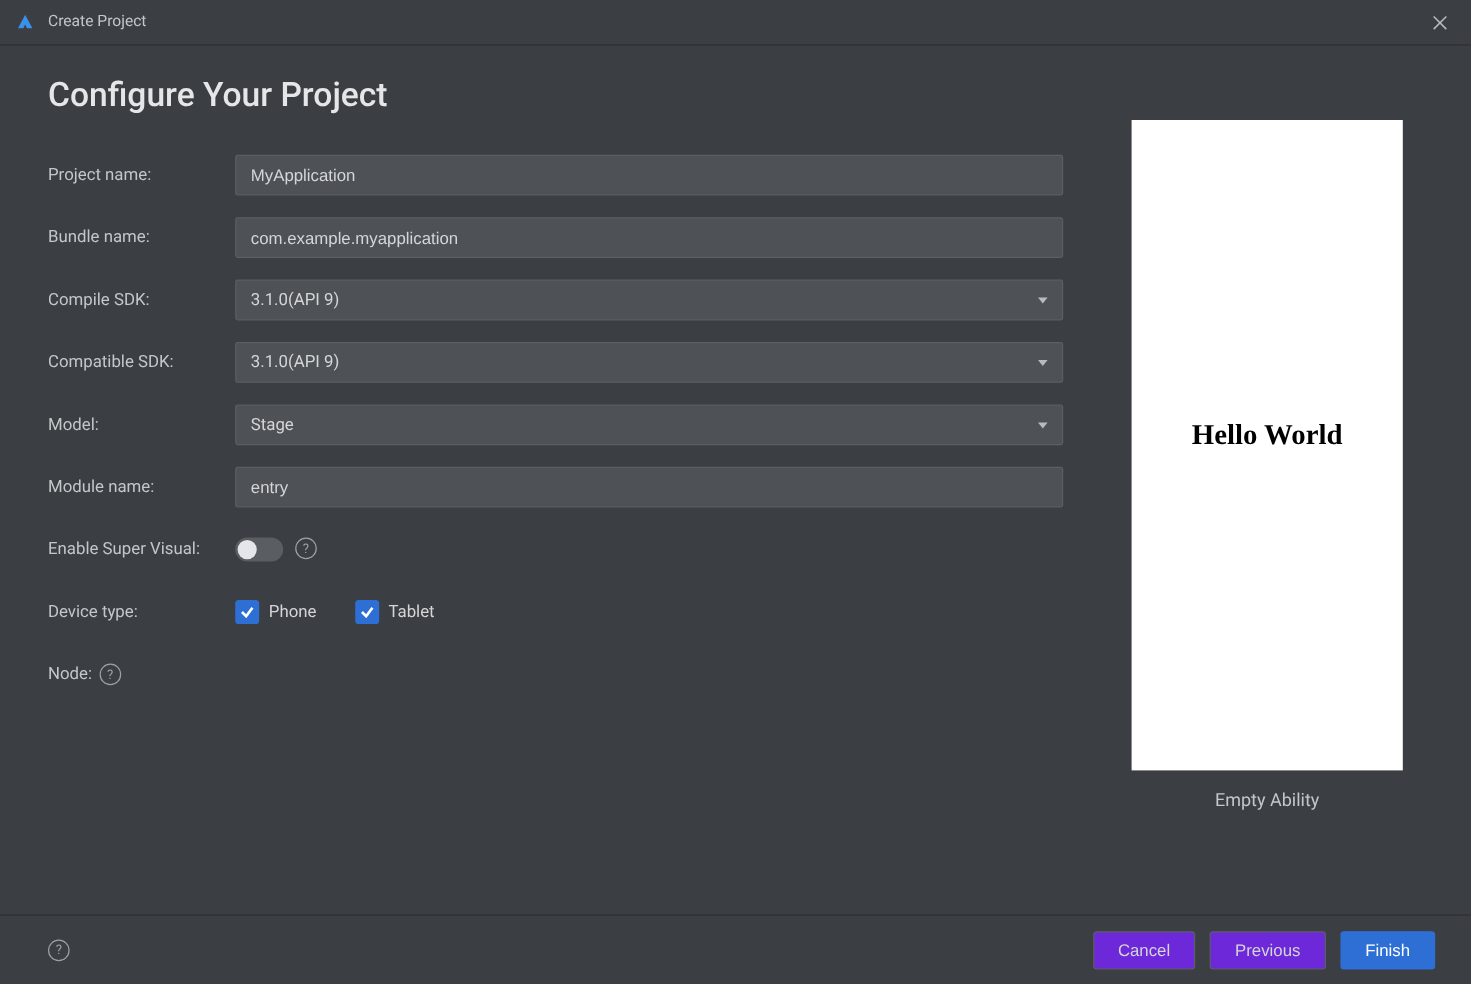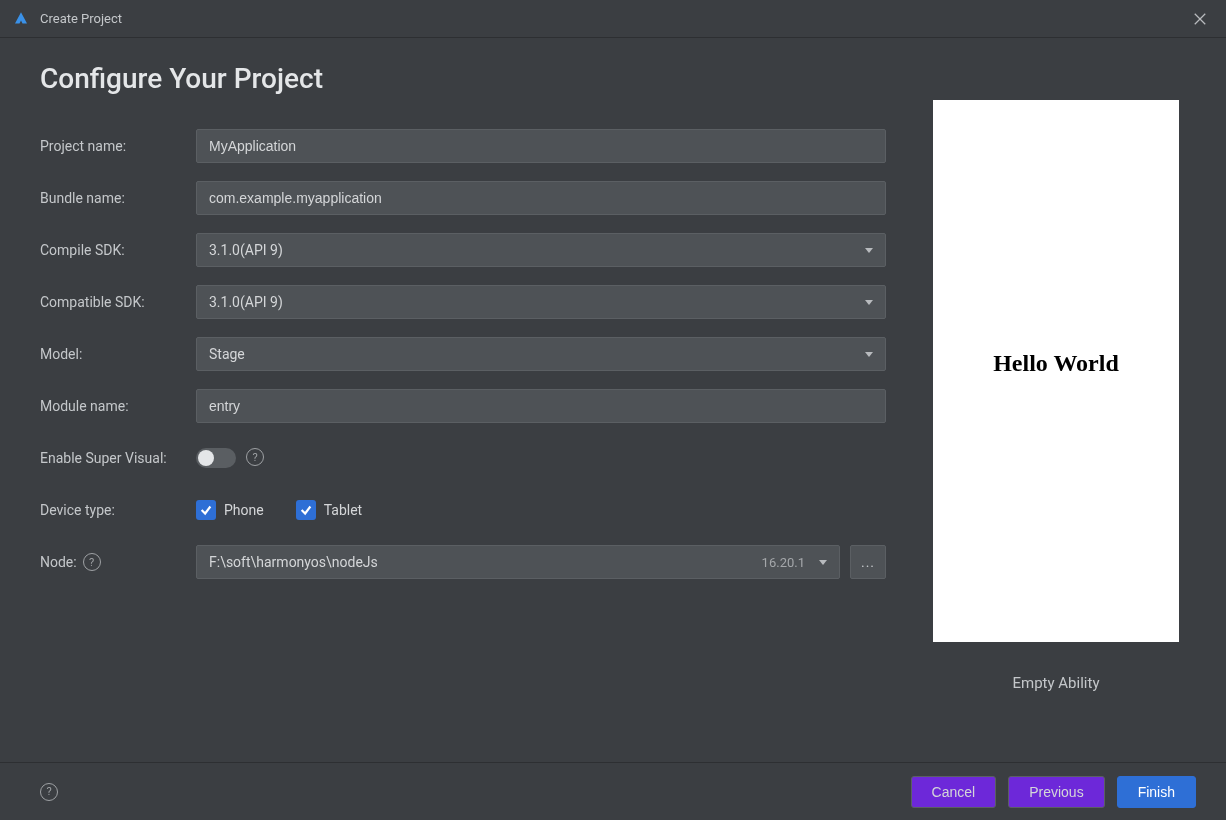--- a/index.html
+++ b/index.html
@@ -133,33 +133,33 @@
     border-radius: 2px;
     cursor: pointer;
     letter-spacing: 1px;
   }
   .preview-col {
     width: 260px;
     display: flex; flex-direction: column; align-items: center;
     padding-top: 38px;
   }
   .phone-preview {
-    width: 246px; height: 542px;
+    width: 226px; height: 542px;
     background: #fff;
     display: flex;
     align-items: flex-start;
     justify-content: center;
     padding-top: 250px;
     font-family: "Times New Roman", serif;
     font-weight: bold;
     font-size: 24px;
     color: #000;
   }
   .preview-caption {
-    margin-top: 32px;
+    margin-top: 16px;
     color: #c4c7ca;
     font-size: 15px;
   }
   .footer {
     height: 58px;
     border-top: 1px solid #2d2f32;
     display: flex;
     align-items: center;
     padding: 0 30px 0 40px;
     gap: 12px;
@@ -292,30 +292,20 @@
           <span>Tablet</span>
         </span>
       </div>
     </div>
 
     <div class="form-row node-row">
       <div class="form-label">
         <span>Node:</span>
         <span class="help-ic">?</span>
       </div>
-      <div class="form-field">
-        <div class="select-input">
-          <span>F:\soft\harmonyos\nodeJs</span>
-          <span style="display:flex;align-items:center;gap:8px;">
-            <span class="node-version">16.20.1</span>
-            <span class="caret"></span>
-          </span>
-        </div>
-        <div class="browse-btn">...</div>
-      </div>
     </div>
 
   </div>
 
   <div class="preview-col">
     <div class="phone-preview">
       <span>Hello World</span>
     </div>
     <div class="preview-caption">Empty Ability</div>
   </div>

